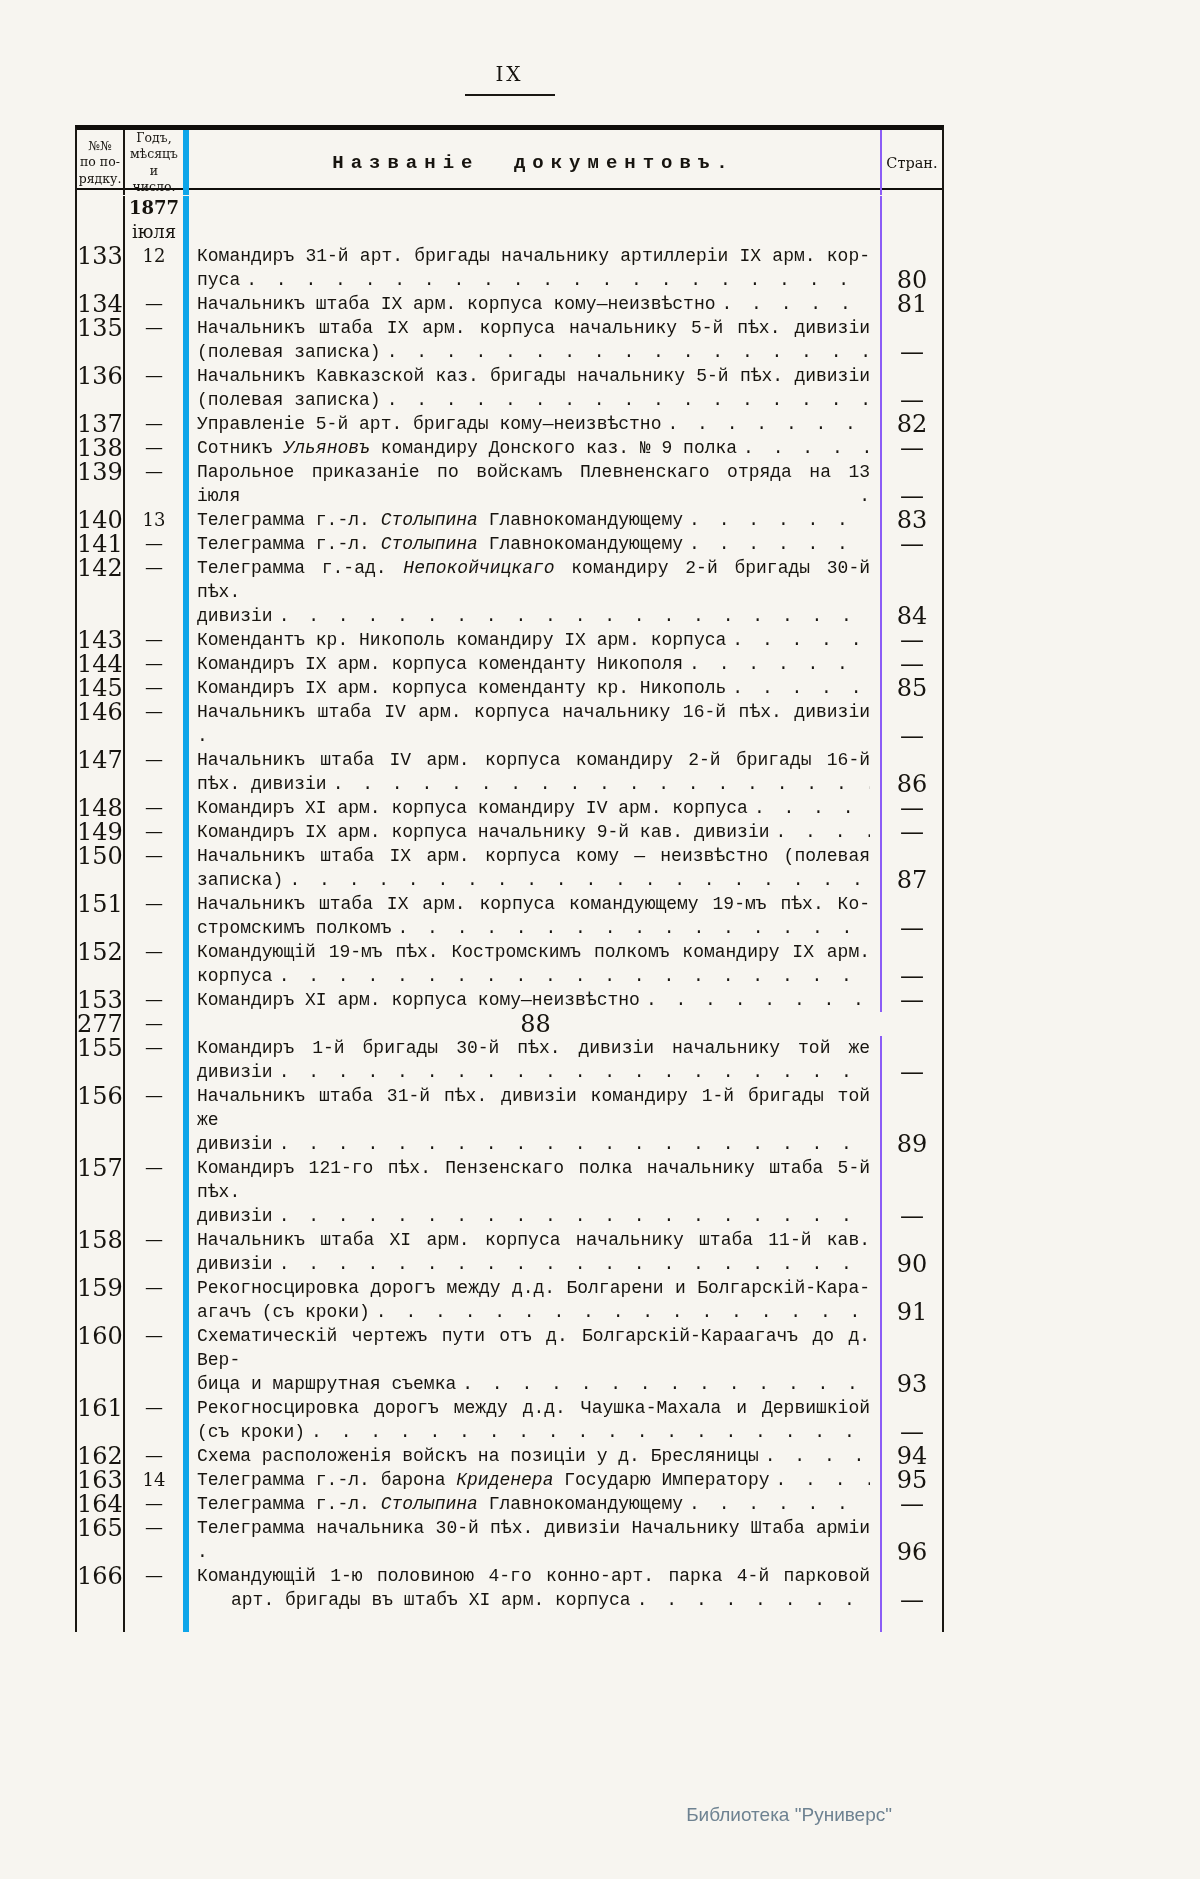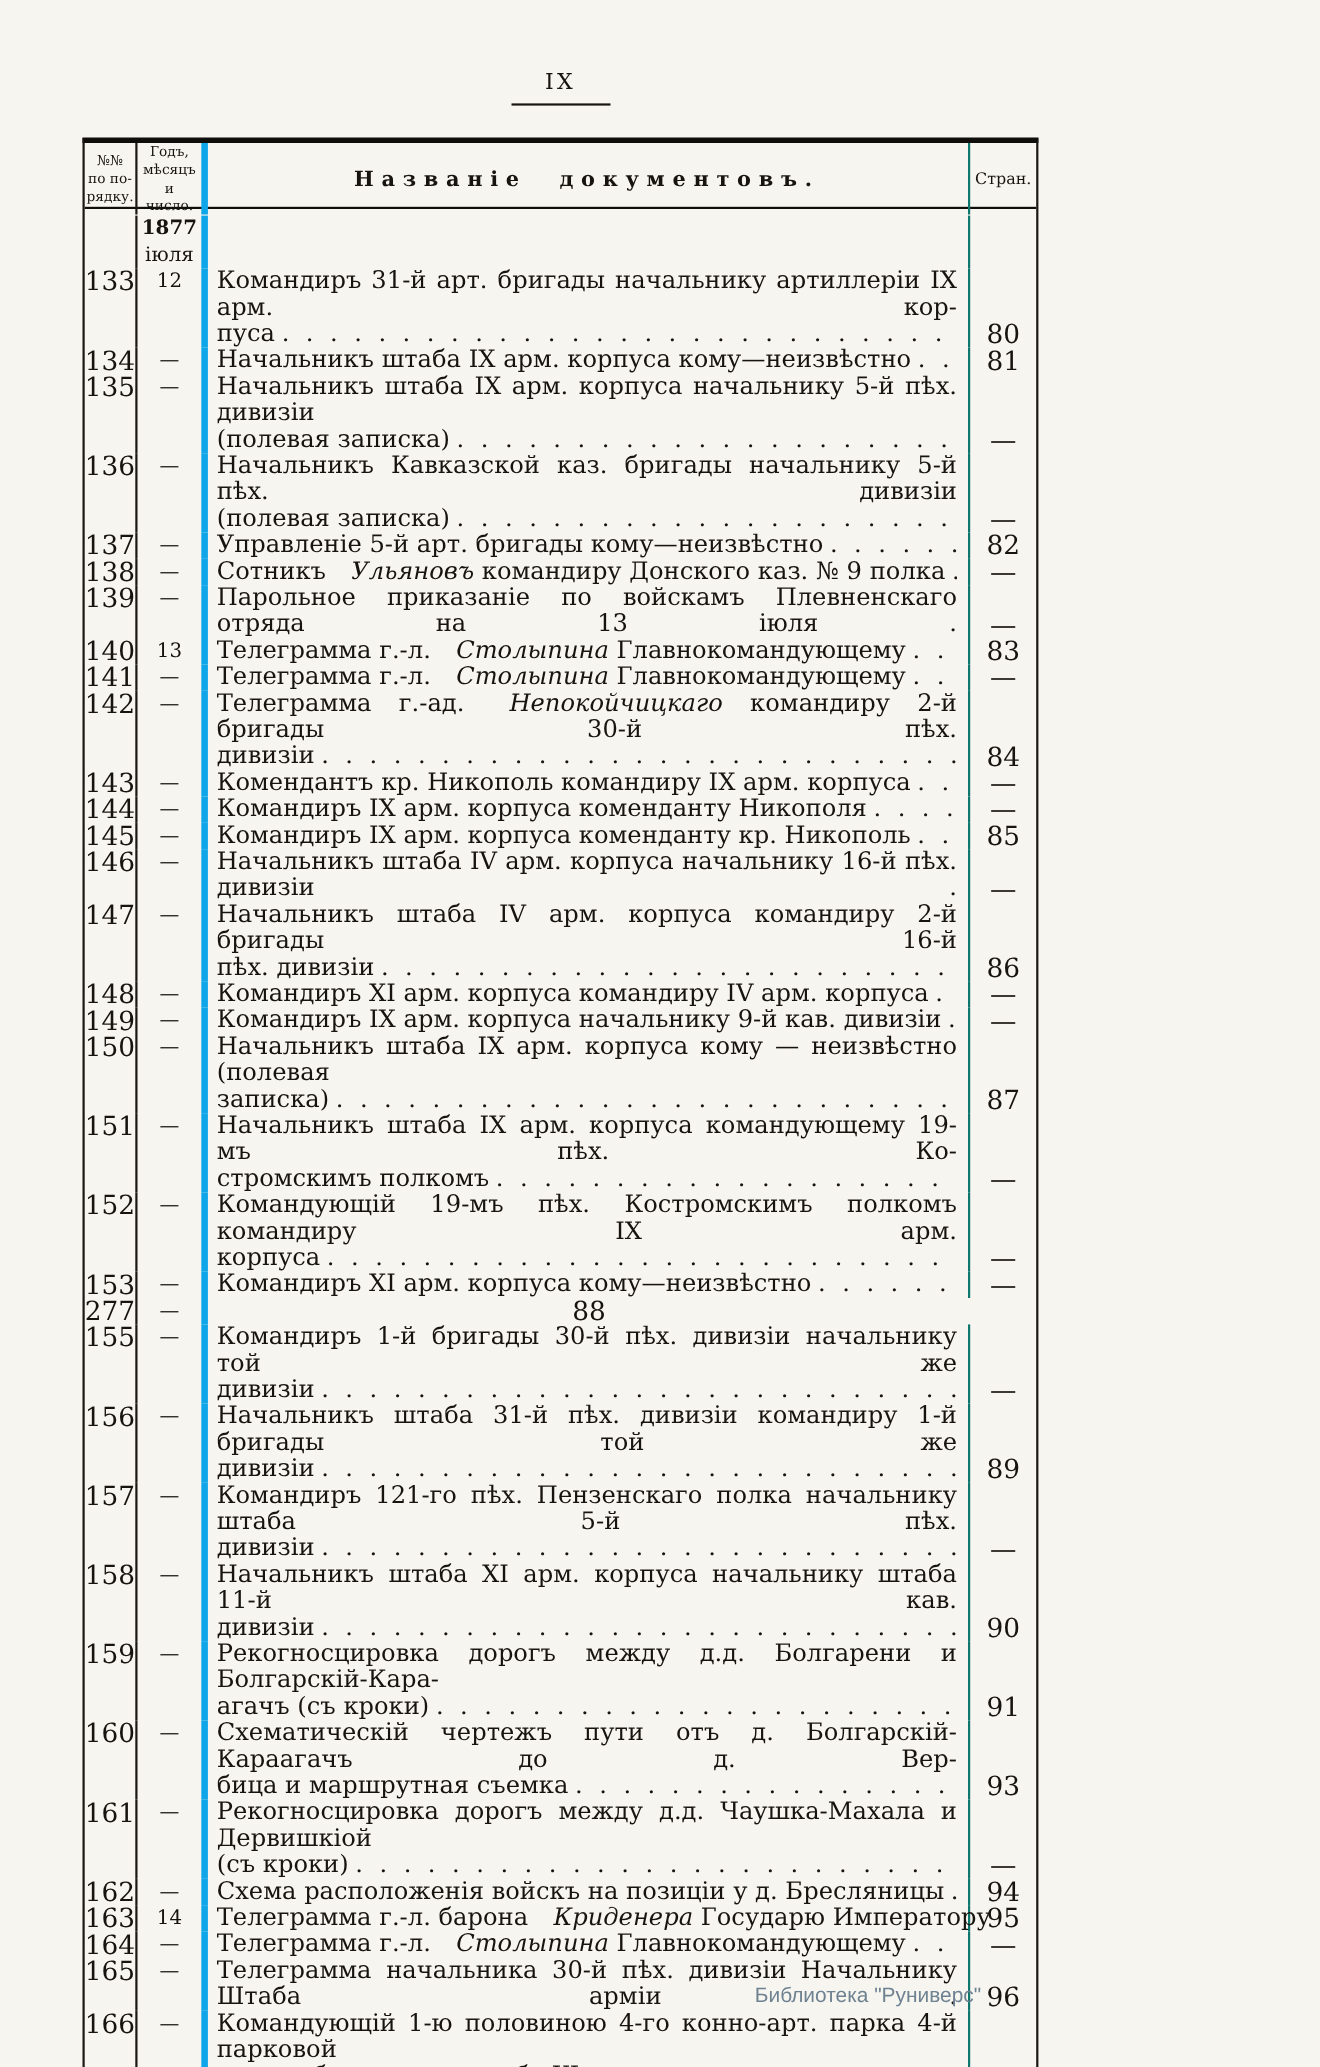--- a/index.html
+++ b/index.html
@@ -31,21 +31,21 @@
     box-sizing:border-box;
   }
   .thead{
     display:grid;grid-template-columns:48px 64px 693px 60px;
     border-bottom:2px solid #100e0b;
     height:58px;
   }
   .cell{box-sizing:border-box;}
   .c-num{border-right:2px solid #1a1713;}
   .c-date{border-right:6px solid #0ea5e9;}
-  .c-title{border-right:2px solid #0f766e;padding:0 10px 0 8px;}
+  .c-title{border-right:2px solid #8b5cf6;padding:0 10px 0 8px;font-family:Liberation Mono, monospace;}
   .th-small{
     display:flex;flex-direction:column;justify-content:center;align-items:center;
     font-size:12.5px;line-height:1.3;text-align:center;padding:0 2px;
   }
   .th-title{
     display:flex;justify-content:center;align-items:center;
     font-size:19px;font-weight:bold;letter-spacing:7px;word-spacing:16px;
     white-space:nowrap;overflow:hidden;
   }
   .th-page{
@@ -59,36 +59,36 @@
   .row .c-num{
     text-align:right;padding-right:12px;font-size:24px;line-height:24px;
   }
   .row .c-date{
     text-align:center;font-size:18px;line-height:24px;
   }
   .row .c-page{
     display:flex;flex-direction:column;justify-content:flex-end;align-items:center;
     font-size:24px;line-height:24px;
   }
-  .line{font-size:22px;line-height:24px;}
+  .line{font-size:18px;line-height:24px;}
   .fill-line{text-align:justify;text-align-last:justify;}
   .leader-line{display:flex;align-items:baseline;}
   .leader-line .lt{white-space:nowrap;}
   .dots{
     flex:1;overflow:hidden;white-space:nowrap;
     letter-spacing:4px;margin-left:6px;
   }
   .indent .lt{padding-left:34px;}
 
   .date-group{padding-top:6px;}
   .date-group .year{font-weight:bold;font-size:18px;line-height:24px;text-align:center;}
   .date-group .month{font-size:18px;line-height:24px;text-align:center;}
   .spacer-row{height:20px;}
 
-  i{font-style:italic;margin-left:16px;}
+  i{font-style:italic;}
 
   .watermark{
     position:absolute;top:1804px;right:292px;
     font-family:"Liberation Sans", sans-serif;
     font-size:19px;color:#6e8291;
   }
 </style>
 </head>
 <body>
 

